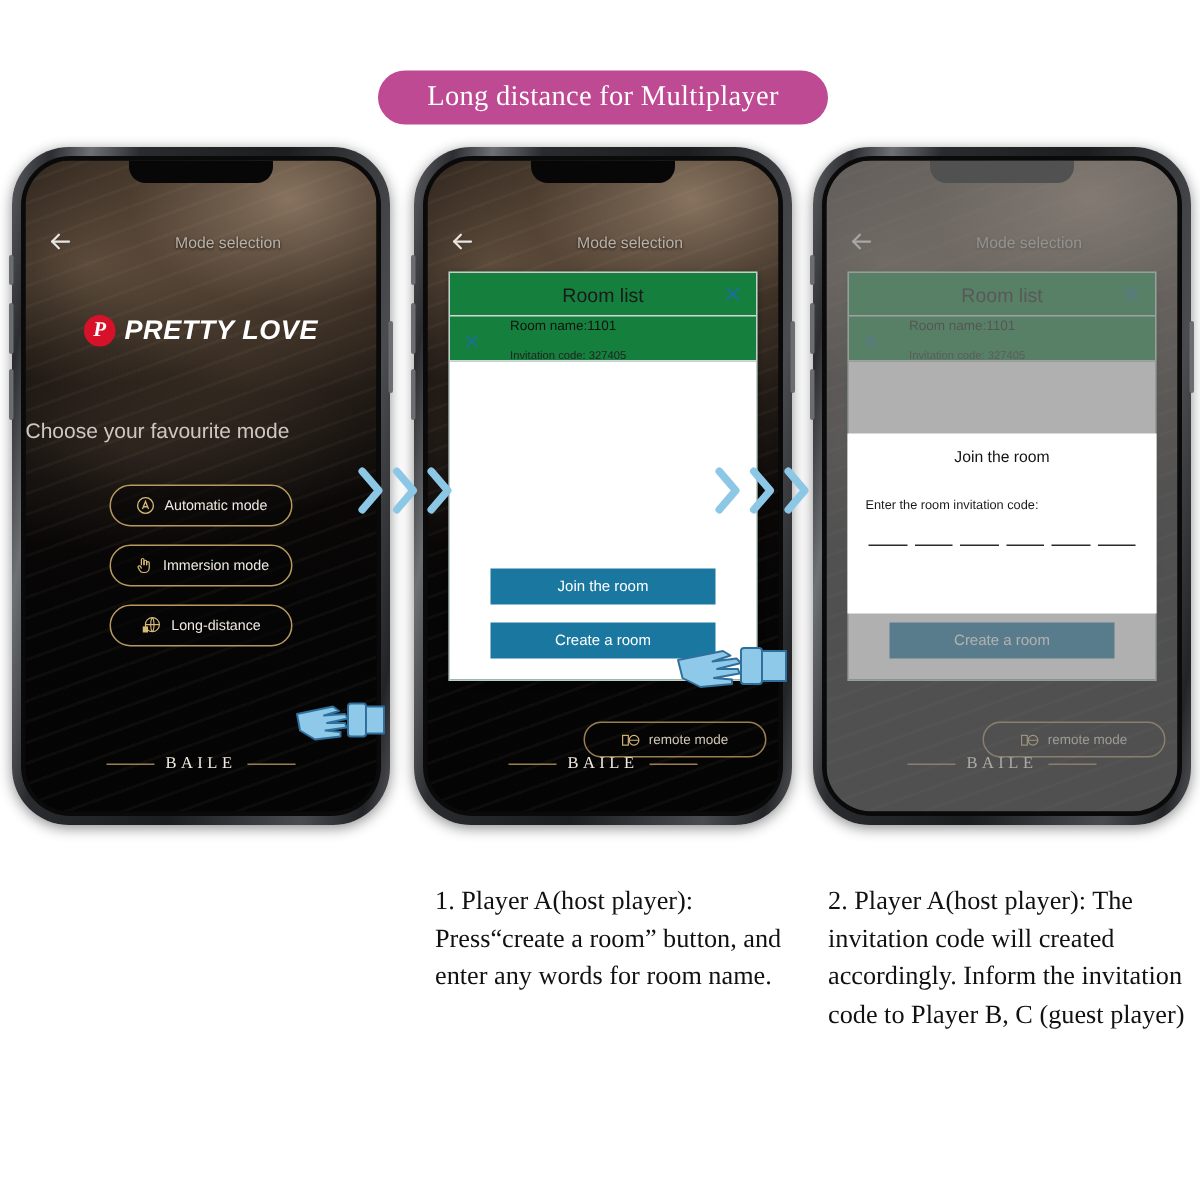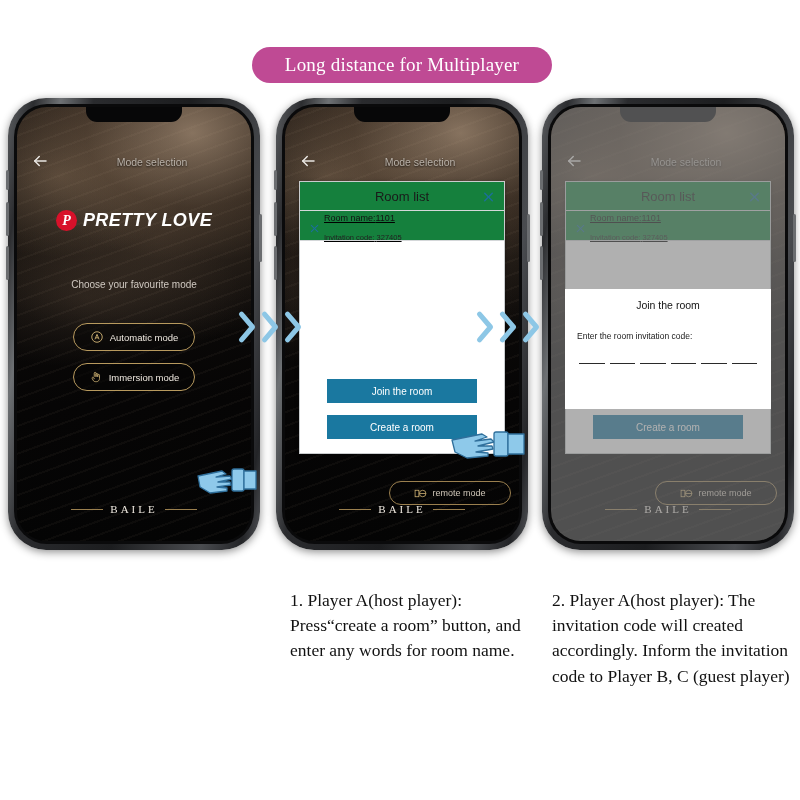--- a/index.html
+++ b/index.html
@@ -124,21 +124,21 @@
     font-size: 14px; font-style: italic; font-weight: bold;
     line-height: 1;
   }
   .brand-name {
     color: #ffffff; font-size: 18px; font-weight: bold;
     font-style: italic; letter-spacing: .4px;
   }
 
   .choose-text {
     position: absolute; top: 172px; left: 0; right: 0;
-    text-align: center; color: #cfc8c0; font-size: 10px;
+    color: #cfc8c0; font-size: 14px;
     z-index: 3;
   }
 
   
   .mode-list {
     position: absolute; top: 216px; left: 0; right: 0;
     z-index: 3;
     display: flex; flex-direction: column; align-items: center; gap: 12px;
   }
   .mode-btn {
@@ -190,24 +190,23 @@
     border-bottom: 1px solid #d4d7d9;
     display: flex; align-items: center; justify-content: center;
   }
   .rd-title { font-size: 13px; color: #1a1a1a; }
   .rd-close {
     position: absolute; right: 9px; top: 50%;
     transform: translateY(-50%);
     width: 13px; height: 13px; color: #1c6f9c;
   }
   .rd-row {
-    display: flex; align-items: center; gap: 4px;
+    display: flex; align-items: center; gap: 20px;
     padding: 5px 9px; height: 30px;
     border-bottom: 1px solid #d4d7d9;
-    text-decoration: underline;
   }
   .rd-row-x { width: 11px; height: 11px; color: #1c6f9c; flex: none; }
   .rd-row-texts { line-height: 1.18; }
   .rd-room-name { font-size: 9px; color: #111; }
   .rd-inv-code { font-size: 7.5px; color: #222; }
   .rd-body { height: 212px; background: #fff; }
 
   .rd-actions {
     position: absolute; left: 0; right: 0; bottom: 14px;
     display: flex; flex-direction: column; align-items: center; gap: 12px;
@@ -312,20 +311,30 @@
           </div>
           <div class="mode-btn">
             <span class="mode-ico">
               <svg viewBox="0 0 24 24" width="14" height="14" fill="none" stroke="currentColor" stroke-width="1.4" stroke-linecap="round" stroke-linejoin="round">
                   <path d="M9 11V5.5a1.5 1.5 0 0 1 3 0V11"></path>
                   <path d="M12 11V7.5a1.5 1.5 0 0 1 3 0V11"></path>
                   <path d="M15 11V9a1.5 1.5 0 0 1 3 0v5.5c0 3-2.2 5.5-5.2 5.5H11c-2 0-3.2-1-4-2.6l-1.6-3c-.4-.8 0-1.7.9-2 .6-.2 1.3 0 1.7.6L9 15"></path>
                 </svg>
             </span>
             <span>Immersion mode</span>
+          </div>
+          <div class="mode-btn">
+            <span class="mode-ico">
+              <svg viewBox="0 0 24 24" width="14" height="14" fill="none" stroke="currentColor" stroke-width="1.3">
+                  <circle cx="13" cy="11" r="8"></circle>
+                  <path d="M5 11h16M13 3c2.5 2.6 2.5 13.4 0 16M13 3c-2.5 2.6-2.5 13.4 0 16"></path>
+                  <rect x="2" y="13" width="6" height="7" fill="currentColor" stroke="none"></rect>
+                </svg>
+            </span>
+            <span>Long-distance</span>
           </div>
         </div>
 
         <div class="phone-footer">
           <span class="footer-rule"></span>
           <span class="footer-word">BAILE</span>
           <span class="footer-rule"></span>
         </div>
       </div>
     </div>

